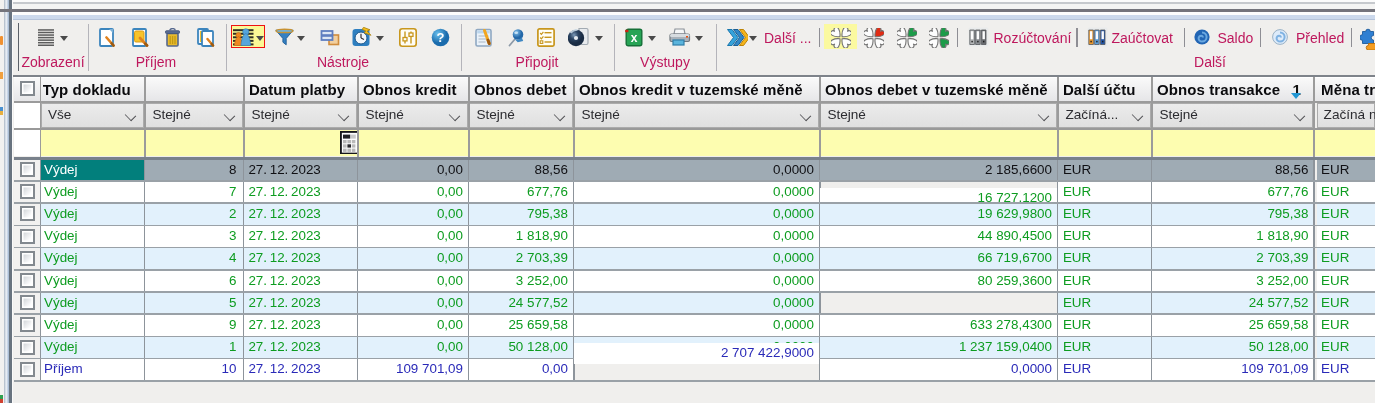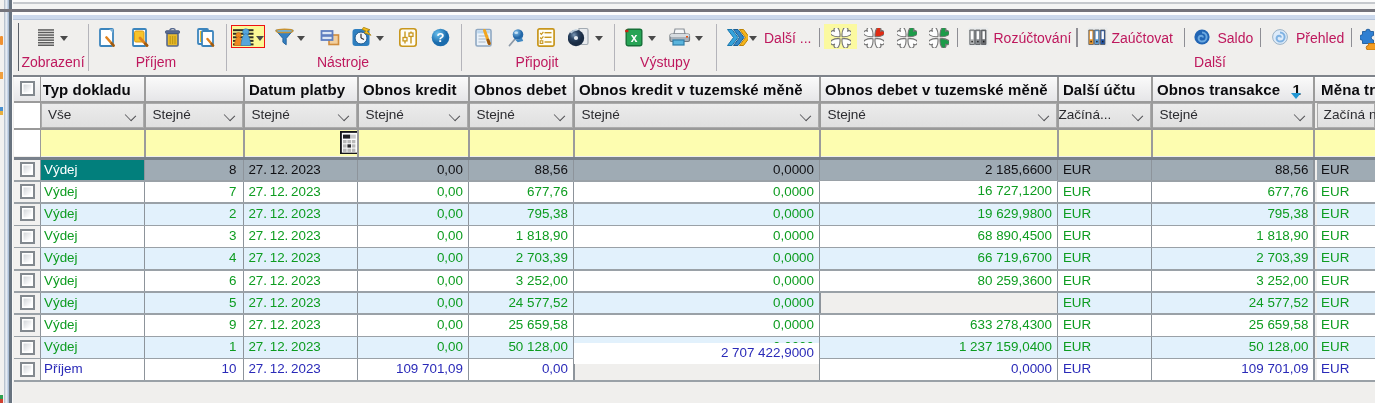--- a/index.html
+++ b/index.html
@@ -338,21 +338,21 @@
 <div class="fcell" style="left:244.4px;width:112.6px"><span style="margin-left:7px">Stejné</span></div>
 <div class="chev" style="left:339.0px;top:110.5px"></div>
 <div class="fcell" style="left:358.4px;width:109.6px"><span style="margin-left:7px">Stejné</span></div>
 <div class="chev" style="left:450.0px;top:110.5px"></div>
 <div class="fcell" style="left:469.4px;width:103.6px"><span style="margin-left:7px">Stejné</span></div>
 <div class="chev" style="left:555.0px;top:110.5px"></div>
 <div class="fcell" style="left:574.4px;width:244.6px"><span style="margin-left:7px">Stejné</span></div>
 <div class="chev" style="left:801.0px;top:110.5px"></div>
 <div class="fcell" style="left:820.4px;width:236.6px"><span style="margin-left:7px">Stejné</span></div>
 <div class="chev" style="left:1039.0px;top:110.5px"></div>
-<div class="fcell" style="left:1058.4px;width:92.6px"><span style="">Začíná...</span></div>
+<div class="fcell" style="left:1058.4px;width:92.6px"><span style="margin-left:7px">Začíná...</span></div>
 <div class="chev" style="left:1133.0px;top:110.5px"></div>
 <div class="fcell" style="left:1152.4px;width:161px"><span style="margin-left:7px">Stejné</span></div>
 <div class="chev" style="left:1295.4px;top:110.5px"></div>
 <div class="fcell" style="left:1316.6px;width:58.4px"><span style="margin-left:7px">Začíná na</span></div>
 <svg class="abs" style="left:339.5px;top:130.8px" width="19" height="23.5" viewBox="0 0 19 23.5">
       <rect x="0.9" y="0.9" width="17.2" height="21.7" fill="#fdfdfd" stroke="#17171a" stroke-width="1.9"></rect>
       <rect x="3" y="3.6" width="7.3" height="4" fill="#222226"></rect>
       <rect x="10.8" y="3.6" width="5" height="4" fill="#cacaca"></rect>
       <rect x="3.0" y="9.0" width="3.6" height="3.3" fill="#b9b9b9"></rect>
       <rect x="7.4" y="9.0" width="3.6" height="3.3" fill="#b9b9b9"></rect>
@@ -398,21 +398,21 @@
 <div class="dcell" style="left:1316.6px;top:159.5px;width:58.4px;background:#9fabb4;color:#101014;padding-left:4.5px;box-sizing:border-box">EUR</div>
 <div style="position:absolute;left:13.5px;top:180.2px;width:1361.5px;height:1.5px;background:#9aa1a7"></div>
 <div style="position:absolute;left:13.5px;top:181.7px;width:26px;height:20.7px;background:#f2f1f0"></div>
 <div class="cbx" style="left:20px;top:184.2px"></div>
 <div class="dcell" style="left:41px;top:181.7px;width:103px;background:#ffffff;color:#0d9c20;padding-left:3px;box-sizing:border-box">Výdej</div>
 <div class="dcell" style="left:145.4px;top:181.7px;width:97.6px;background:#ffffff;color:#0d9c20;text-align:right;padding-right:6.5px;box-sizing:border-box">7</div>
 <div class="dcell" style="left:244.4px;top:181.7px;width:112.6px;background:#ffffff;color:#0d9c20;padding-left:4px;box-sizing:border-box">27. 12. 2023</div>
 <div class="dcell" style="left:358.4px;top:181.7px;width:109.6px;background:#ffffff;color:#0d9c20;text-align:right;padding-right:5px;box-sizing:border-box">0,00</div>
 <div class="dcell" style="left:469.4px;top:181.7px;width:103.6px;background:#ffffff;color:#0d9c20;text-align:right;padding-right:5px;box-sizing:border-box">677,76</div>
 <div class="dcell" style="left:574.4px;top:181.7px;width:244.6px;background:#ffffff;color:#0d9c20;text-align:right;padding-right:5px;box-sizing:border-box">0,0000</div>
-<div class="dcell" style="left:820.4px;top:181px;width:236.6px;background:#ffffff;color:#0d9c20;text-align:right;padding-right:5px;box-sizing:border-box">16 727,1200</div>
+<div class="dcell" style="left:820.4px;top:188px;width:236.6px;background:#ffffff;color:#0d9c20;text-align:right;padding-right:5px;box-sizing:border-box">16 727,1200</div>
 <div class="dcell" style="left:1058.4px;top:181.7px;width:92.6px;background:#ffffff;color:#0d9c20;padding-left:4.5px;box-sizing:border-box">EUR</div>
 <div class="dcell" style="left:1152.4px;top:181.7px;width:161px;background:#ffffff;color:#0d9c20;text-align:right;padding-right:5px;box-sizing:border-box">677,76</div>
 <div class="dcell" style="left:1316.6px;top:181.7px;width:58.4px;background:#ffffff;color:#0d9c20;padding-left:4.5px;box-sizing:border-box">EUR</div>
 <div style="position:absolute;left:13.5px;top:202.39999999999998px;width:1361.5px;height:1.5px;background:#9aa1a7"></div>
 <div style="position:absolute;left:13.5px;top:203.89999999999998px;width:26px;height:20.7px;background:#f2f1f0"></div>
 <div class="cbx" style="left:20px;top:206.39999999999998px"></div>
 <div class="dcell" style="left:41px;top:203.89999999999998px;width:103px;background:#e2f1fc;color:#0d9c20;padding-left:3px;box-sizing:border-box">Výdej</div>
 <div class="dcell" style="left:145.4px;top:203.89999999999998px;width:97.6px;background:#e2f1fc;color:#0d9c20;text-align:right;padding-right:6.5px;box-sizing:border-box">2</div>
 <div class="dcell" style="left:244.4px;top:203.89999999999998px;width:112.6px;background:#e2f1fc;color:#0d9c20;padding-left:4px;box-sizing:border-box">27. 12. 2023</div>
 <div class="dcell" style="left:358.4px;top:203.89999999999998px;width:109.6px;background:#e2f1fc;color:#0d9c20;text-align:right;padding-right:5px;box-sizing:border-box">0,00</div>
@@ -424,21 +424,21 @@
 <div class="dcell" style="left:1316.6px;top:203.89999999999998px;width:58.4px;background:#e2f1fc;color:#0d9c20;padding-left:4.5px;box-sizing:border-box">EUR</div>
 <div style="position:absolute;left:13.5px;top:224.59999999999997px;width:1361.5px;height:1.5px;background:#9aa1a7"></div>
 <div style="position:absolute;left:13.5px;top:226.09999999999997px;width:26px;height:20.7px;background:#f2f1f0"></div>
 <div class="cbx" style="left:20px;top:228.59999999999997px"></div>
 <div class="dcell" style="left:41px;top:226.09999999999997px;width:103px;background:#ffffff;color:#0d9c20;padding-left:3px;box-sizing:border-box">Výdej</div>
 <div class="dcell" style="left:145.4px;top:226.09999999999997px;width:97.6px;background:#ffffff;color:#0d9c20;text-align:right;padding-right:6.5px;box-sizing:border-box">3</div>
 <div class="dcell" style="left:244.4px;top:226.09999999999997px;width:112.6px;background:#ffffff;color:#0d9c20;padding-left:4px;box-sizing:border-box">27. 12. 2023</div>
 <div class="dcell" style="left:358.4px;top:226.09999999999997px;width:109.6px;background:#ffffff;color:#0d9c20;text-align:right;padding-right:5px;box-sizing:border-box">0,00</div>
 <div class="dcell" style="left:469.4px;top:226.09999999999997px;width:103.6px;background:#ffffff;color:#0d9c20;text-align:right;padding-right:5px;box-sizing:border-box">1 818,90</div>
 <div class="dcell" style="left:574.4px;top:226.09999999999997px;width:244.6px;background:#ffffff;color:#0d9c20;text-align:right;padding-right:5px;box-sizing:border-box">0,0000</div>
-<div class="dcell" style="left:820.4px;top:226.09999999999997px;width:236.6px;background:#ffffff;color:#0d9c20;text-align:right;padding-right:5px;box-sizing:border-box">68 890,4500</div>
+<div class="dcell" style="left:820.4px;top:226.09999999999997px;width:236.6px;background:#ffffff;color:#0d9c20;text-align:right;padding-right:5px;box-sizing:border-box">44 890,4500</div>
 <div class="dcell" style="left:1058.4px;top:226.09999999999997px;width:92.6px;background:#ffffff;color:#0d9c20;padding-left:4.5px;box-sizing:border-box">EUR</div>
 <div class="dcell" style="left:1152.4px;top:226.09999999999997px;width:161px;background:#ffffff;color:#0d9c20;text-align:right;padding-right:5px;box-sizing:border-box">1 818,90</div>
 <div class="dcell" style="left:1316.6px;top:226.09999999999997px;width:58.4px;background:#ffffff;color:#0d9c20;padding-left:4.5px;box-sizing:border-box">EUR</div>
 <div style="position:absolute;left:13.5px;top:246.79999999999995px;width:1361.5px;height:1.5px;background:#9aa1a7"></div>
 <div style="position:absolute;left:13.5px;top:248.29999999999995px;width:26px;height:20.7px;background:#f2f1f0"></div>
 <div class="cbx" style="left:20px;top:250.79999999999995px"></div>
 <div class="dcell" style="left:41px;top:248.29999999999995px;width:103px;background:#e2f1fc;color:#0d9c20;padding-left:3px;box-sizing:border-box">Výdej</div>
 <div class="dcell" style="left:145.4px;top:248.29999999999995px;width:97.6px;background:#e2f1fc;color:#0d9c20;text-align:right;padding-right:6.5px;box-sizing:border-box">4</div>
 <div class="dcell" style="left:244.4px;top:248.29999999999995px;width:112.6px;background:#e2f1fc;color:#0d9c20;padding-left:4px;box-sizing:border-box">27. 12. 2023</div>
 <div class="dcell" style="left:358.4px;top:248.29999999999995px;width:109.6px;background:#e2f1fc;color:#0d9c20;text-align:right;padding-right:5px;box-sizing:border-box">0,00</div>

